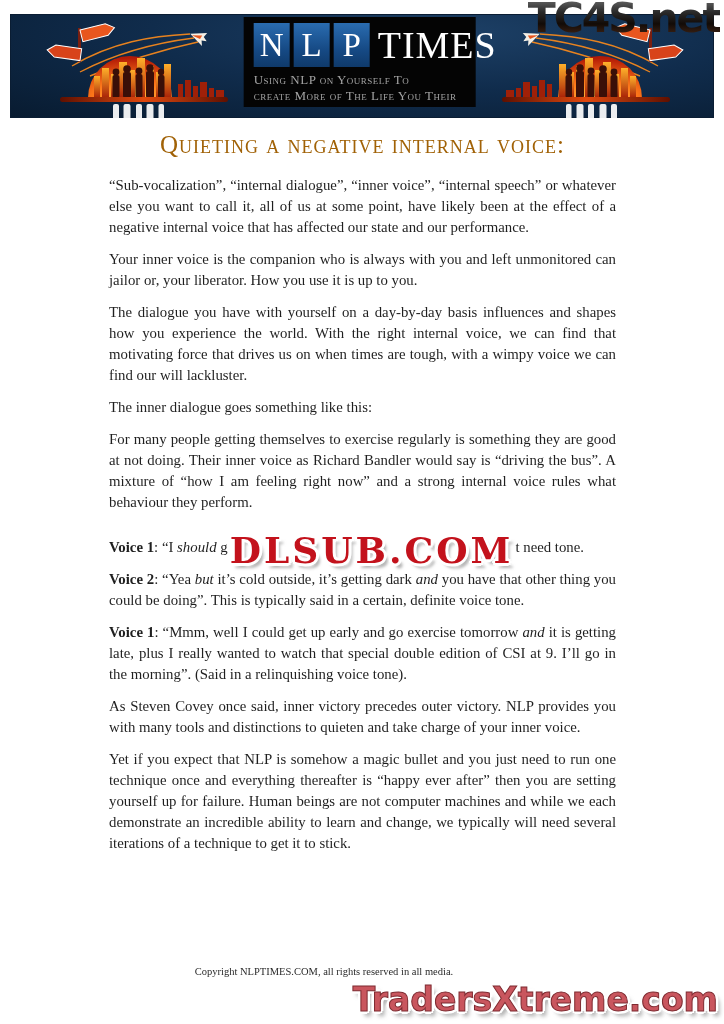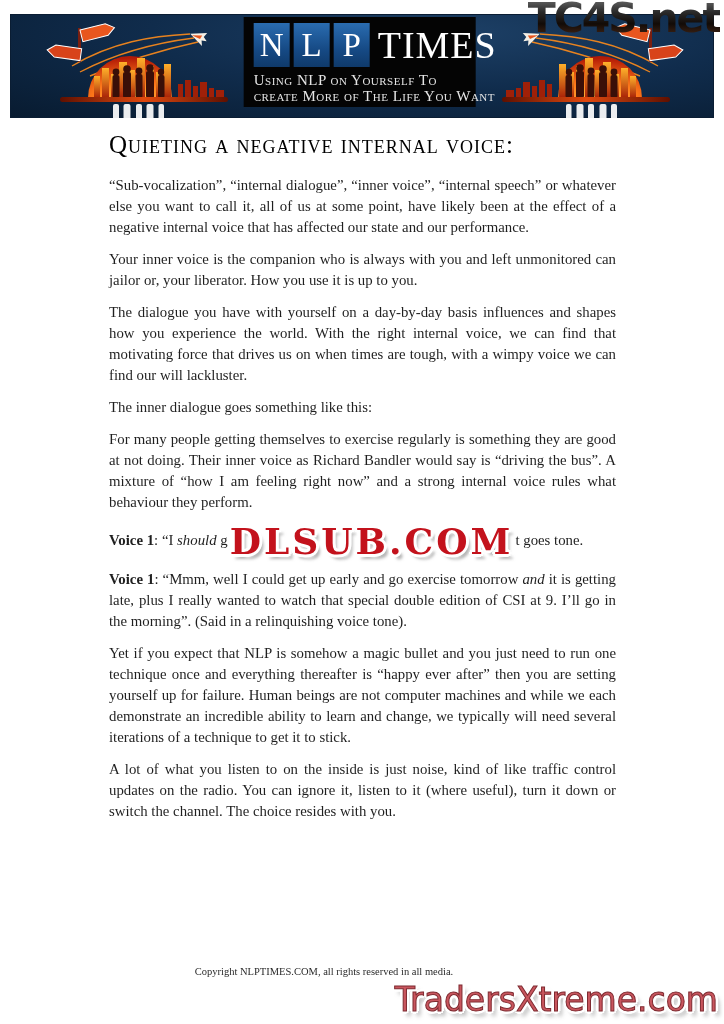--- a/index.html
+++ b/index.html
@@ -25,22 +25,22 @@
   .logo-row{display:flex;align-items:center;gap:4px;}
   .logo-tile{
     width:36px;height:44px;background:linear-gradient(180deg,#2a6cb0 0%,#164a85 60%,#0f3a6b 100%);
     color:#ffffff;display:flex;align-items:center;justify-content:center;
     font-family:"Liberation Serif",serif;font-size:33px;line-height:1;
   }
   .logo-rest{
     color:#ffffff;font-family:"Liberation Serif",serif;font-size:38px;letter-spacing:1px;margin-left:4px;text-align:center;
   }
   .tagline{
-    color:#e5e5e5;font-family:"Liberation Serif",serif;font-variant:small-caps;
-    font-size:15px;letter-spacing:.5px;line-height:16px;margin-top:5px;white-space:nowrap;
+    color:#a3a3a3;font-family:"Liberation Serif",serif;font-variant:small-caps;
+    font-size:13px;letter-spacing:.5px;line-height:16px;margin-top:5px;white-space:nowrap;
   }
   .tagline + .tagline{margin-top:0;}
 
   
   .wm-tc4s{
     position:absolute;right:4px;top:-6px;z-index:5;
     font-family:"DejaVu Sans",sans-serif;font-weight:900;font-size:41px;letter-spacing:-2px;
     background:linear-gradient(180deg,#7d7d7d 0%,#2a2a2a 38%,#120b07 62%,#57301c 100%);
     -webkit-background-clip:text;background-clip:text;color:transparent;
   }
@@ -48,41 +48,41 @@
     display:inline-block;font-family:"DejaVu Serif",serif;font-weight:700;
     font-size:36px;letter-spacing:3px;color:#c3121c;line-height:1;
     margin:-12px -2px;padding:2px 4px;white-space:nowrap;
     text-shadow:
       -2px -2px 0 #fff, 2px -2px 0 #fff, -2px 2px 0 #fff, 2px 2px 0 #fff,
       -3px 0 0 #fff, 3px 0 0 #fff, 0 -3px 0 #fff, 0 3px 0 #fff,
       4px 5px 3px rgba(120,120,120,.55);
   }
   .wm-traders{
     position:absolute;right:6px;top:980px;z-index:5;
-    font-family:"DejaVu Sans",sans-serif;font-weight:400;font-size:33px;letter-spacing:0px;
+    font-family:"DejaVu Sans",sans-serif;font-weight:700;font-size:33px;letter-spacing:0px;
     color:#c9565e;-webkit-text-stroke:1px #7e2a30;
     text-shadow:
       -2px -2px 0 #fff, 2px -2px 0 #fff, -2px 2px 0 #fff, 2px 2px 0 #fff,
       -3px 0 0 #fff, 3px 0 0 #fff, 0 -3px 0 #fff, 0 3px 0 #fff,
       4px 5px 4px rgba(110,110,110,.6);
   }
 
   
   .article{position:absolute;left:109px;top:131px;width:507px;}
   .article-title{
-    font-variant:small-caps;font-size:25px;letter-spacing:1px;color:#000000;
-    font-weight:500;margin:0 0 16px 0;line-height:1.1;
+    font-variant:small-caps;font-size:25px;letter-spacing:1px;color:#a16207;
+    font-weight:500;margin:0 0 16px 0;line-height:1.1;text-align:center;
   }
   .article p{
     margin:8px 0 11px 0;font-size:14.8px;line-height:21px;text-align:justify;
   }
   .article p b{font-weight:700;}
   .article p i{font-style:italic;}
   .voice-line{
-    display:flex;align-items:center;flex-wrap:nowrap;
+    display:flex;align-items:flex-end;flex-wrap:nowrap;
     overflow:visible;height:34px;text-align:left !important;
   }
   .voice-line .frag{white-space:nowrap;}
 
   
   .footer{
     position:absolute;left:0;top:966px;width:648px;text-align:center;
     font-size:10.5px;color:#2a2a2a;
   }
 </style>
@@ -274,40 +274,41 @@
   <div class="logo-box">
     <div class="logo-row">
       <span id="tileHost" style="display:flex;gap:4px;">
           <span class="logo-tile">N</span>
           <span class="logo-tile">L</span>
           <span class="logo-tile">P</span>
         </span>
       <span class="logo-rest">TIMES</span>
     </div>
     <div class="tagline">Using NLP on Yourself  To</div>
-    <div class="tagline">create More  of The Life You Want</div>
+    <div class="tagline">create More  of The Life You Their</div>
   </div>
 </div>
 
 <div class="wm-tc4s">TC4S.net</div>
 
 <div class="article">
   <h1 class="article-title">Quieting a negative internal voice:</h1>
   <div id="article-body">
       <p><span>“Sub-vocalization”, “internal dialogue”, “inner voice”, “internal speech” or whatever else you want to call it, all of us at some point, have likely been at the effect of a negative internal voice that has affected our state and our performance.</span></p>
       <p><span>Your inner voice is the companion who is always with you and left unmonitored can jailor or, your liberator. How you use it is up to you.</span></p>
       <p><span>The dialogue you have with yourself on a day-by-day basis influences and shapes how you experience the world. With the right internal voice, we can find that motivating force that drives us on when times are tough, with a wimpy voice we can find our will lackluster.</span></p>
       <p><span>The inner dialogue goes something like this:</span></p>
       <p><span>For many people getting themselves to exercise regularly is something they are good at not doing. Their inner voice as Richard Bandler would say is “driving the bus”. A mixture of “how I am feeling right now” and a strong internal voice rules what behaviour they perform.</span></p>
       <p class="voice-line">
         <span class="frag"><b>Voice 1</b><span>: “I </span><i>should</i><span> g</span></span>
         <span class="wm-dlsub">DLSUB.COM</span>
-        <span class="frag">t goes tone.</span>
+        <span class="frag">t need tone.</span>
       </p>
+      <p><b>Voice 2</b><span>: “Yea </span><i>but</i><span> it’s cold outside, it’s getting dark </span><i>and</i><span> you have that other thing you could be doing”. This is typically said in a certain, definite voice tone.</span></p>
       <p><b>Voice 1</b><span>: “Mmm, well I could get up early and go exercise tomorrow </span><i>and</i><span> it is getting late, plus I really wanted to watch that special double edition of CSI at 9. I’ll go in the morning”. (Said in a relinquishing voice tone).</span></p>
+      <p><span>As Steven Covey once said, inner victory precedes outer victory.  NLP provides you with many tools and distinctions to quieten and take charge of your inner voice.</span></p>
       <p><span>Yet if you expect that NLP is somehow a magic bullet and you just need to run one technique once and everything thereafter is “happy ever after” then you are setting yourself up for failure. Human beings are not computer machines and while we each demonstrate an incredible ability to learn and change, we typically will need several iterations of a technique to get it to stick.</span></p>
-      <p><span>A lot of what you listen to on the inside is just noise, kind of like traffic control updates on the radio.  You can ignore it, listen to it (where useful), turn it down or switch the channel. The choice resides with you.</span></p>
     </div>
 </div>
 
 <div class="footer">Copyright NLPTIMES.COM, all rights reserved in all media.</div>
 
 <div class="wm-traders">TradersXtreme.com</div>
 
 </body></html>

